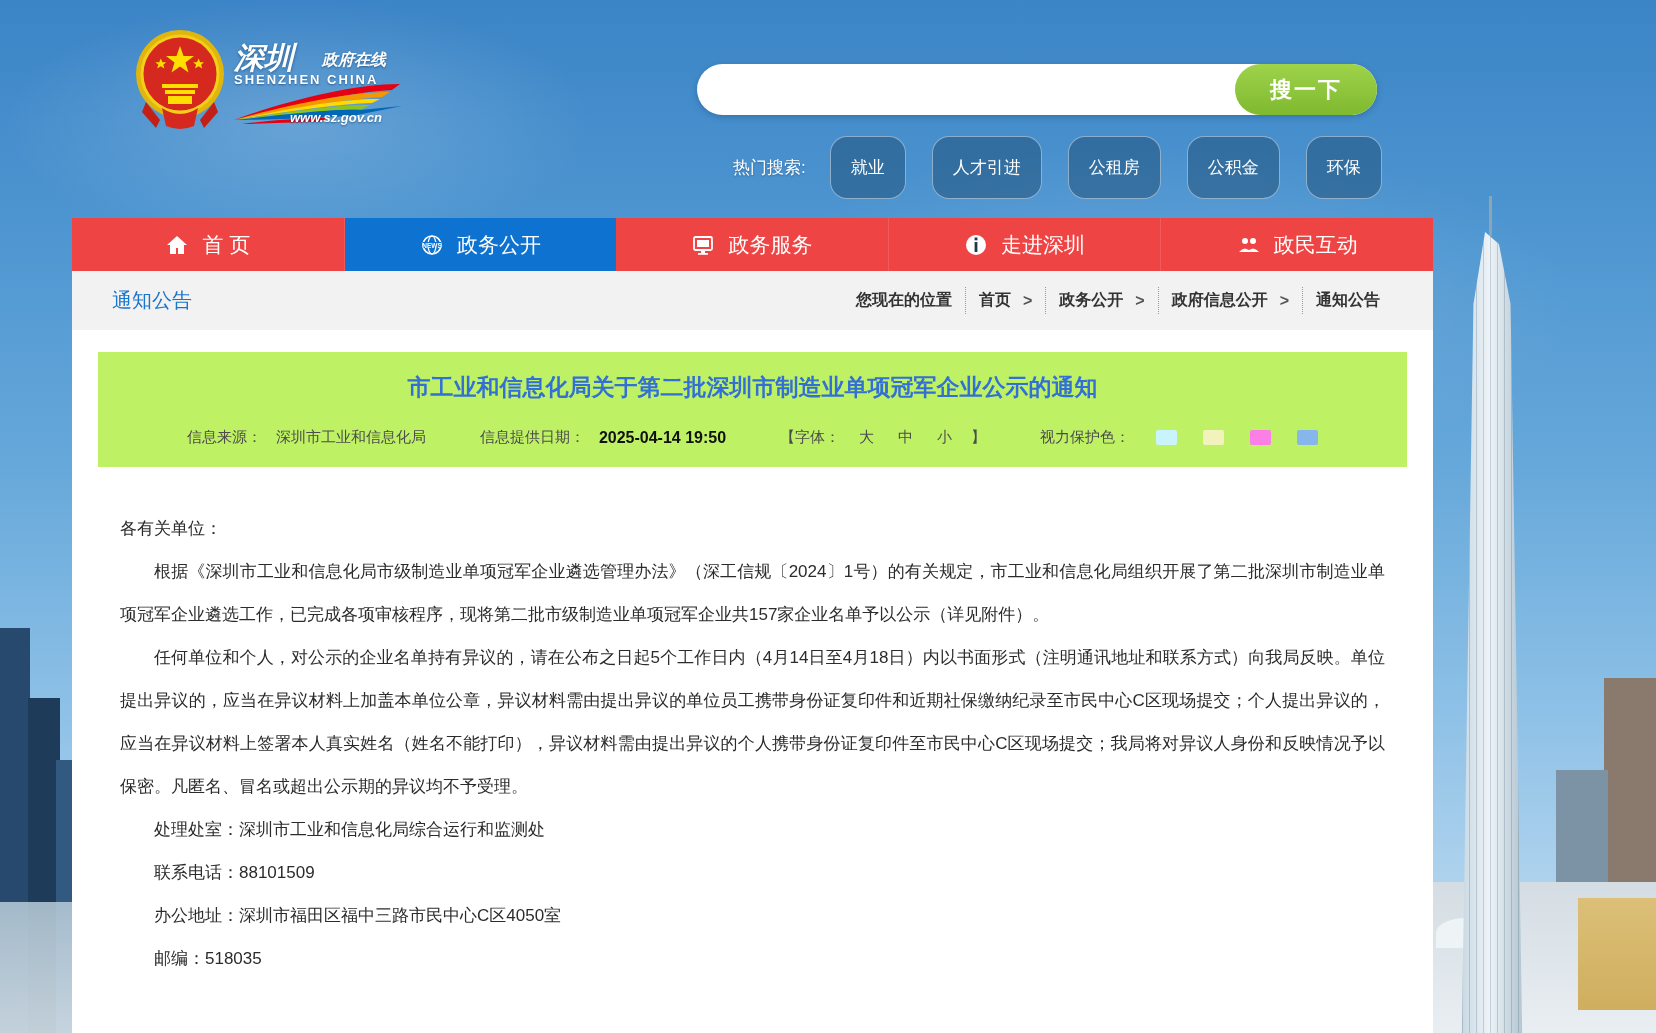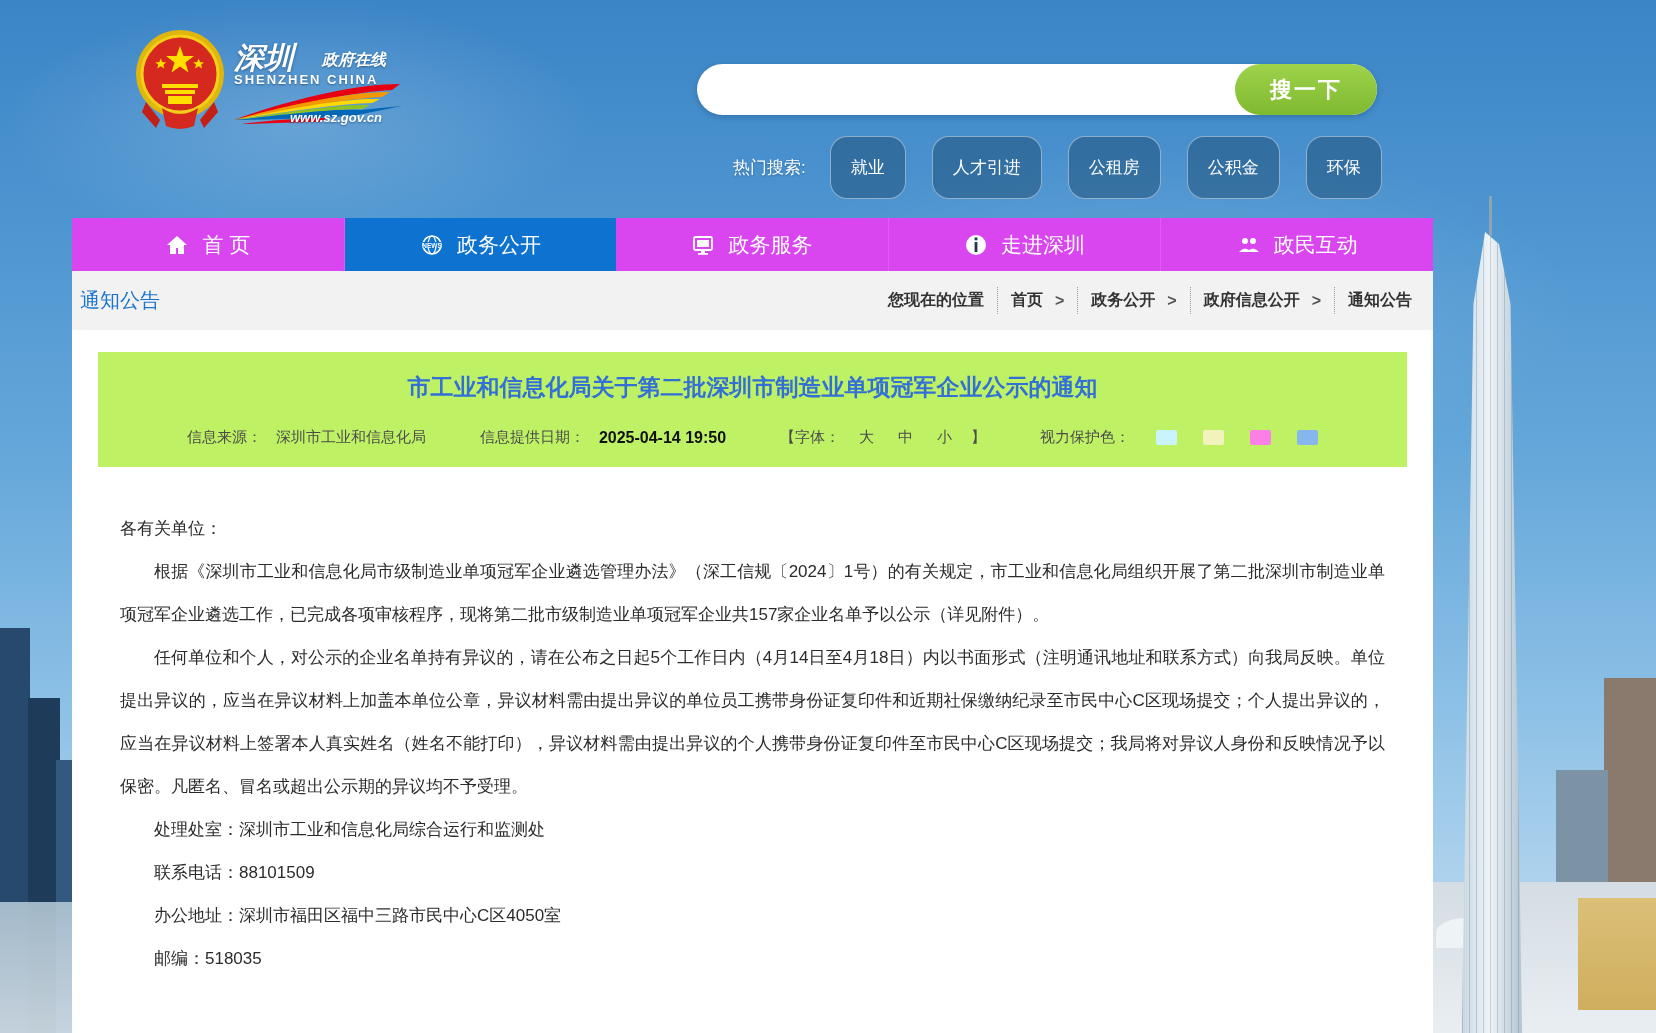--- a/index.html
+++ b/index.html
@@ -55,34 +55,34 @@
   .hot{position:absolute;left:733px;top:150px;height:34px;display:flex;align-items:center;}
   .hot-label{color:#fff;font-size:17px;margin-right:24px;text-shadow:0 1px 2px rgba(0,40,80,.4);}
   .hot-btn{
     display:inline-block;margin-right:26px;padding:19px 20px;border-radius:17px;
     background:rgba(30,78,118,.52);border:1px solid rgba(255,255,255,.45);
     color:#fff;font-size:17px;cursor:pointer;white-space:nowrap;
   }
   
   .nav{
     position:absolute;left:72px;top:218px;width:1361px;height:53px;display:flex;
-    background:#d946ef;
+    background:#ef4444;
   }
   .nav-item{
     flex:1;display:flex;align-items:center;justify-content:center;gap:13px;
     color:#fff;font-size:21px;cursor:pointer;border-right:1px solid rgba(255,255,255,.12);
   }
   .nav-item:last-child{border-right:0;}
   .nav-item.active{background:#0d72d0;border-right:0;}
   .nav-ic{width:24px;height:24px;flex:0 0 auto;}
   
   .crumbbar{
     position:absolute;left:72px;top:271px;width:1361px;height:59px;background:#f2f2f3;
     display:flex;align-items:center;justify-content:space-between;
-    padding:0 8px;box-sizing:border-box;
+    padding:0 40px;box-sizing:border-box;
   }
   .crumb-section{color:#1b74cc;font-size:20px;cursor:pointer;}
   .crumb-right{display:flex;align-items:center;font-size:16px;color:#333;font-weight:bold;}
   .crumb-cell{padding:3px 13px;border-left:1px dotted #9a9a9a;display:flex;align-items:center;gap:12px;}
   .crumb-cell:first-child{border-left:0;}
   .crumb-link{cursor:pointer;color:#333;}
   .crumb-arrow{color:#555;font-weight:bold;}
   
   .content{
     position:absolute;left:72px;top:330px;width:1361px;height:703px;background:#ffffff;

